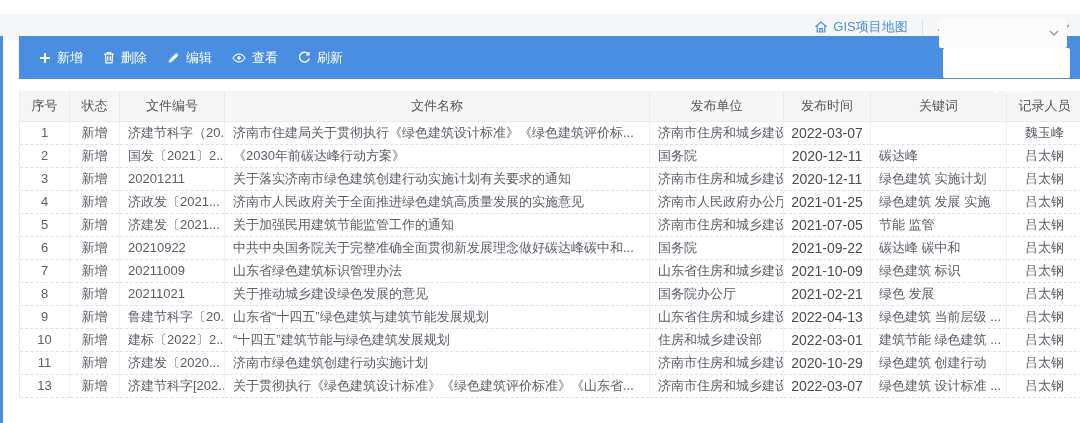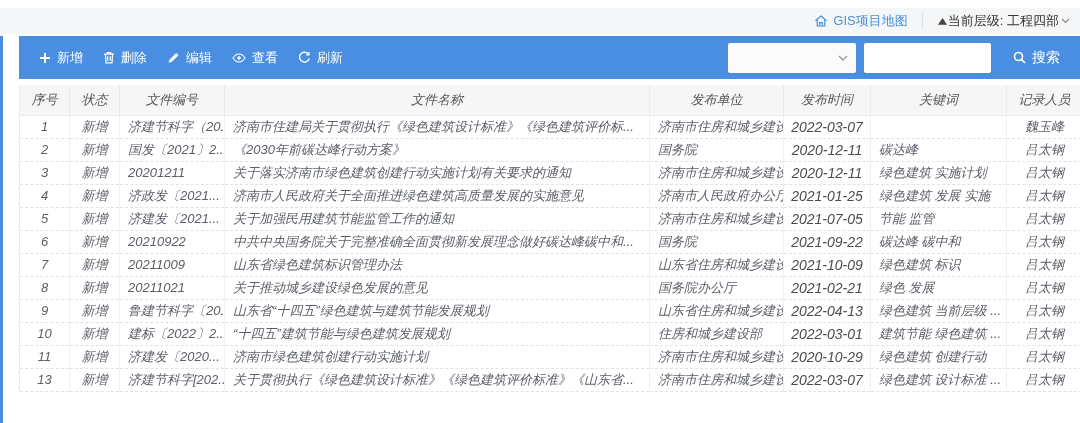--- a/index.html
+++ b/index.html
@@ -15,56 +15,56 @@
     --head-line:#e8eaec;
   }
   *{box-sizing:border-box;}
   html,body{margin:0;padding:0;}
   body{
     width:1080px;height:423px;position:relative;overflow:hidden;
     background:#fff;font-family:"Liberation Sans","DejaVu Sans",sans-serif;
   }
   
   .topbar{
-    position:absolute;top:8px;left:0;right:0;height:26px;
+    position:absolute;top:14px;left:0;right:0;height:26px;
     background:var(--topbar-bg);
     display:flex;align-items:center;justify-content:flex-end;
     padding-right:10px;font-size:13px;
   }
   .gis-link{display:flex;align-items:center;gap:5px;color:var(--link);cursor:pointer;}
   .topbar-divider{width:1px;height:16px;background:#dcdfe3;margin:0 14px;}
   .level-control{display:flex;align-items:center;color:#333;cursor:pointer;}
   .level-control .chev{margin-left:2px;display:flex;}
   
   .left-strip{position:absolute;left:0;top:36px;bottom:0;width:3px;background:var(--accent);}
   
   .main{position:absolute;left:19px;right:0;top:36px;}
   .toolbar{
     height:43px;background:var(--accent);color:#fff;
     display:flex;align-items:center;padding:0 10px 0 20px;
   }
   .tb-btn{display:flex;align-items:center;gap:6px;font-size:13px;margin-right:20px;cursor:pointer;white-space:nowrap;}
-  .toolbar-right{margin-left:auto;display:flex;align-items:center;}
+  .toolbar-right{margin-left:auto;display:flex;align-items:center;flex-direction:column;}
   .select-box{
     width:128px;height:30px;background:#fbfbfc;border-radius:2px;
     display:flex;align-items:center;justify-content:space-between;
     padding:0 8px;cursor:pointer;color:#606266;font-size:13px;
   }
   .search-input{
     width:127px;height:30px;border:none;border-radius:2px;background:#fff;
     margin-left:8px;padding:0 8px;font-size:13px;outline:none;
     font-family:"Liberation Sans","DejaVu Sans",sans-serif;
   }
   .search-btn{
     display:flex;align-items:center;gap:6px;margin-left:16px;margin-right:4px;
     background:transparent;border:none;color:#fff;font-size:14px;cursor:pointer;
     font-family:inherit;white-space:nowrap;
   }
   
-  .grid-wrap{margin-top:6px;font-style:italic;}
+  .grid-wrap{margin-top:12px;}
   table{width:100%;border-collapse:collapse;table-layout:fixed;border-left:1px solid var(--head-line);}
   thead th{
     height:30px;background:var(--header-bg);color:var(--header-text);
     font-size:13px;font-weight:normal;text-align:center;
     border-right:1px solid var(--head-line);border-bottom:1px solid var(--head-line);
     white-space:nowrap;overflow:hidden;
   }
   tbody td{
     height:23px;font-size:13px;color:var(--cell-text);
     border-right:1px solid var(--col-line);border-bottom:1px dashed var(--row-line);

